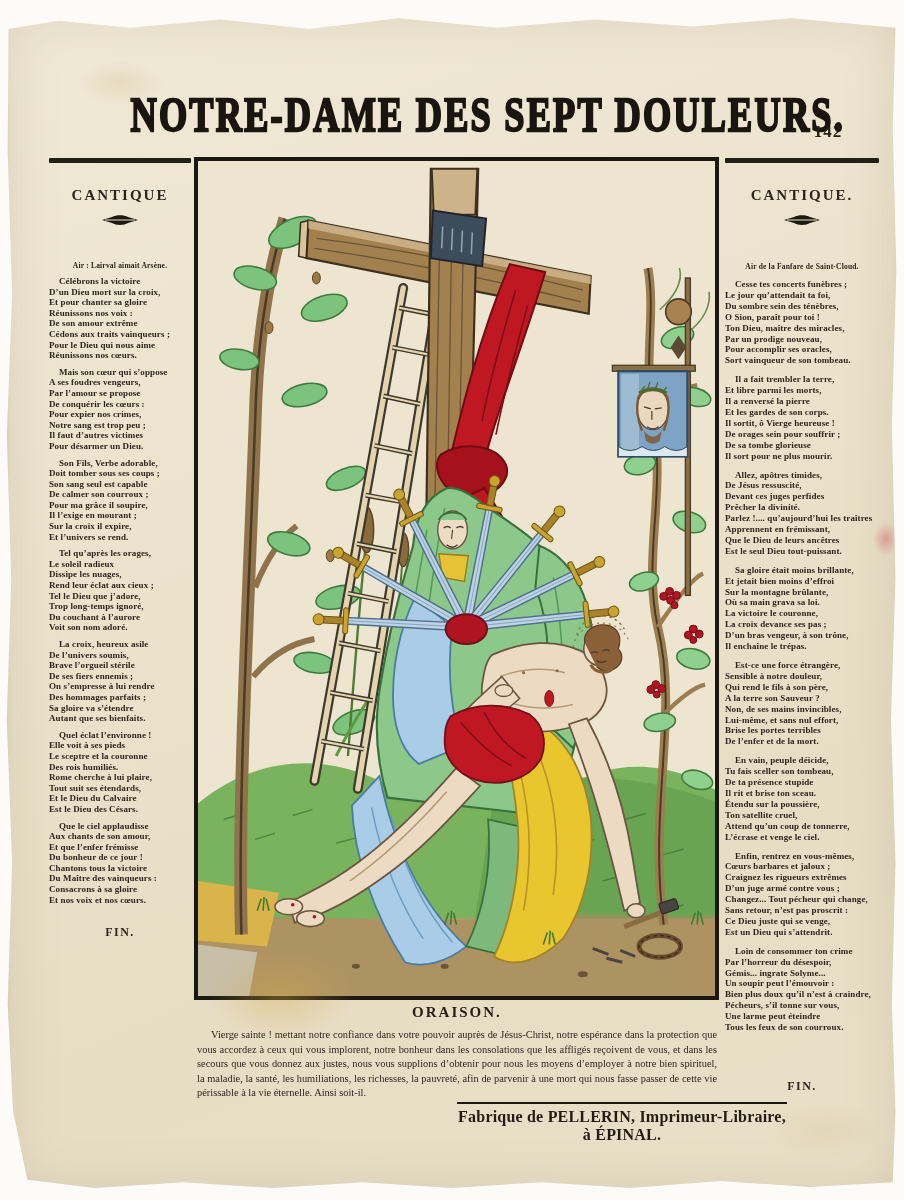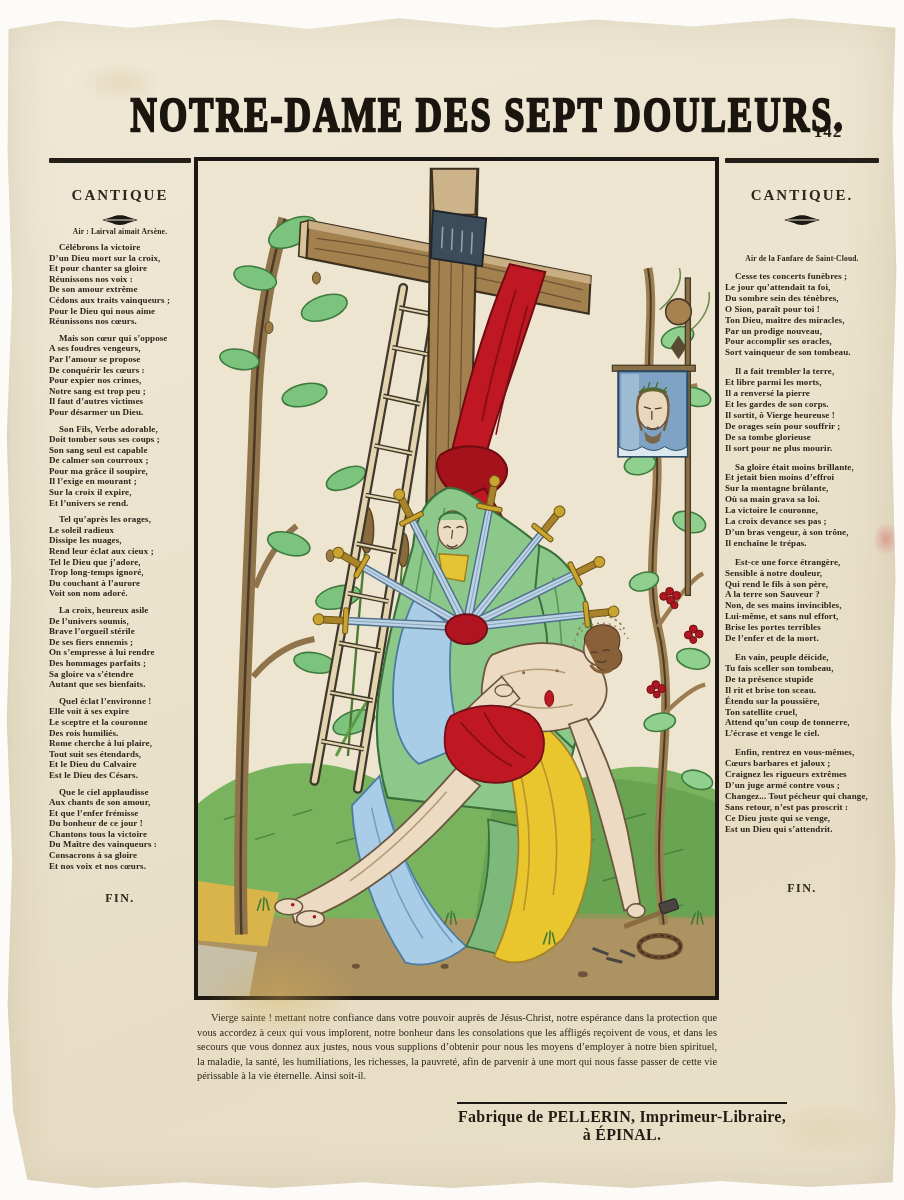--- a/index.html
+++ b/index.html
@@ -28,22 +28,22 @@
     transform:scaleX(.74);transform-origin:50% 50%;
   }
   .plate-number{position:absolute;left:798px;top:112px;width:50px;text-align:center;font-size:17px;font-weight:bold;letter-spacing:1px;color:#241d14;}
 
   .col{position:absolute;top:148px;font-weight:bold;color:#2e261c;}
   .col-left{left:44px;width:142px;}
   .col-right{left:720px;width:154px;}
   .col-rule{height:5px;background:#241f18;border-radius:1px;}
   .cantique-heading{margin:24px 0 8px;text-align:center;font-size:15px;letter-spacing:2px;font-weight:bold;}
   .fleuron{margin-top:10px;text-align:center;line-height:0;}
-  .air{margin-top:1px;text-align:center;font-size:7.5px;letter-spacing:.2px;}
-  .col-right .air{margin-top:28px;}
+  .air{margin-top:35px;text-align:center;font-size:7.5px;letter-spacing:.2px;}
+  .col-right .air{margin-top:36px;}
   .stanza{
     margin-top:6px;font-size:9px;line-height:10.6px;letter-spacing:.1px;
     white-space:pre-line;text-indent:10px;
   }
   .stanza:first-of-type{margin-top:16px;}
   .col-right .stanza{line-height:10.9px;margin-top:8px;}
   .fin{margin-top:20px;text-align:center;font-size:12px;letter-spacing:1.5px;font-weight:bold;}
   .col-right .fin{margin-top:46px;}
 
   .plate{
@@ -118,21 +118,21 @@
 Voit son nom adoré.</div>
       <div class="stanza">La croix, heureux asile
 De l’univers soumis,
 Brave l’orgueil stérile
 De ses fiers ennemis ;
 On s’empresse à lui rendre
 Des hommages parfaits ;
 Sa gloire va s’étendre
 Autant que ses bienfaits.</div>
       <div class="stanza">Quel éclat l’environne !
-Elle voit à ses expire
+Elle voit à ses pieds
 Le sceptre et la couronne
 Des rois humiliés.
 Rome cherche à lui plaire,
 Tout suit ses étendards,
 Et le Dieu du Calvaire
 Est le Dieu des Césars.</div>
       <div class="stanza">Que le ciel applaudisse
 Aux chants de son amour,
 Et que l’enfer frémisse
 Du bonheur de ce jour !
@@ -162,20 +162,28 @@
 Pour accomplir ses oracles,
 Sort vainqueur de son tombeau.</div>
       <div class="stanza">Il a fait trembler la terre,
 Et libre parmi les morts,
 Il a renversé la pierre
 Et les gardes de son corps.
 Il sortit, ô Vierge heureuse !
 De orages sein pour souffrir ;
 De sa tombe glorieuse
 Il sort pour ne plus mourir.</div>
+      <div class="stanza">Allez, apôtres timides,
+De Jésus ressuscité,
+Devant ces juges perfides
+Prêcher la divinité.
+Parlez !.... qu’aujourd’hui les traîtres
+Apprennent en frémissant,
+Que le Dieu de leurs ancêtres
+Est le seul Dieu tout-puissant.</div>
       <div class="stanza">Sa gloire était moins brillante,
 Et jetait bien moins d’effroi
 Sur la montagne brûlante,
 Où sa main grava sa loi.
 La victoire le couronne,
 La croix devance ses pas ;
 D’un bras vengeur, à son trône,
 Il enchaîne le trépas.</div>
       <div class="stanza">Est-ce une force étrangère,
 Sensible à notre douleur,
@@ -194,20 +202,28 @@
 Attend qu’un coup de tonnerre,
 L’écrase et venge le ciel.</div>
       <div class="stanza">Enfin, rentrez en vous-mêmes,
 Cœurs barbares et jaloux ;
 Craignez les rigueurs extrêmes
 D’un juge armé contre vous ;
 Changez... Tout pécheur qui change,
 Sans retour, n’est pas proscrit :
 Ce Dieu juste qui se venge,
 Est un Dieu qui s’attendrit.</div>
+      <div class="stanza">Loin de consommer ton crime
+Par l’horreur du désespoir,
+Gémis... ingrate Solyme...
+Un soupir peut l’émouvoir :
+Bien plus doux qu’il n’est à craindre,
+Pécheurs, s’il tonne sur vous,
+Une larme peut éteindre
+Tous les feux de son courroux.</div>
     <div class="fin">FIN.</div>
   </aside>
 
   <figure class="plate">
     <svg viewBox="0 0 524 842" preserveAspectRatio="none">
       <rect x="0" y="0" width="524" height="842" fill="#ede5d0"></rect>
 
       <g>
         <path d="M0,648 C50,606 120,592 190,628 C250,592 320,600 372,632 C430,596 490,612 524,634 L524,842 L0,842 Z" fill="#79b35e"></path>
         <path d="M300,640 C360,612 450,618 524,646 L524,780 L280,770 Z" fill="#5f9c4c" opacity=".65"></path>
@@ -459,20 +475,21 @@
       <g stroke="#3e7a34" stroke-width="1.6" fill="none">
         <path d="M60,756 l4,-12 M66,756 l1,-14 M72,756 l-3,-12"></path>
         <path d="M250,770 l4,-12 M256,770 l1,-14 M262,770 l-3,-12"></path>
         <path d="M350,790 l4,-12 M356,790 l1,-14 M362,790 l-3,-12"></path>
         <path d="M500,770 l4,-12 M506,770 l1,-14 M512,770 l-3,-12"></path>
       </g>
     </svg>
   </figure>
 
   <section class="oraison">
+    <h3>ORAISON.</h3>
     <p>Vierge sainte ! mettant notre confiance dans votre pouvoir auprès de Jésus-Christ, notre espérance dans la protection que vous accordez à ceux qui vous implorent, notre bonheur dans les consolations que les affligés reçoivent de vous, et dans les secours que vous donnez aux justes, nous vous supplions d’obtenir pour nous les moyens d’employer à notre bien spirituel, la maladie, la santé, les humiliations, les richesses, la pauvreté, afin de parvenir à une mort qui nous fasse passer de cette vie périssable à la vie éternelle. Ainsi soit-il.</p>
   </section>
 
   <div class="imprint">Fabrique de PELLERIN, Imprimeur-Libraire, à ÉPINAL.</div>
 
   <div class="stain stain-a"></div>
   <div class="stain stain-b"></div>
   <div class="stain stain-c"></div>
   <div class="stain stain-d"></div>
 </div>

